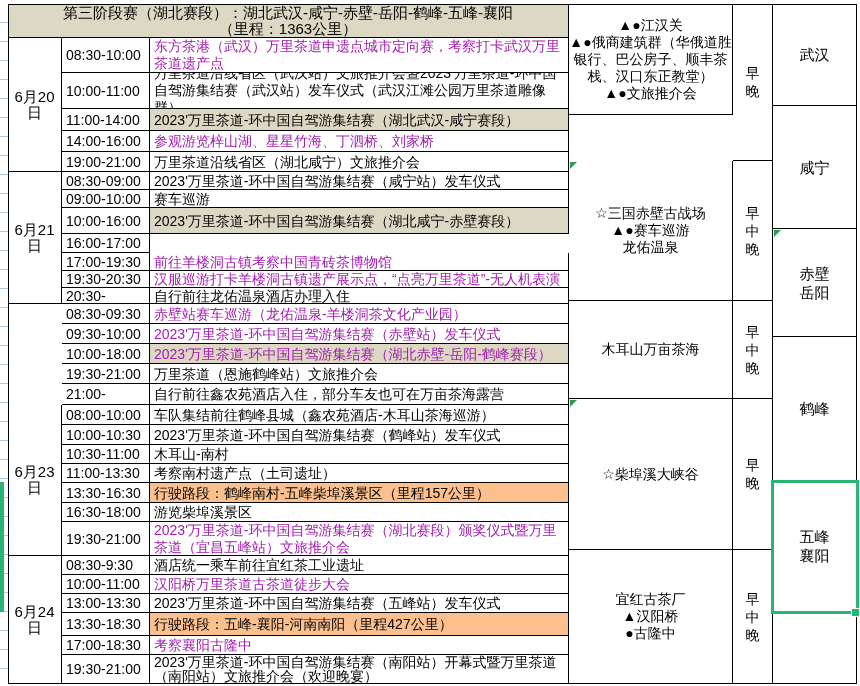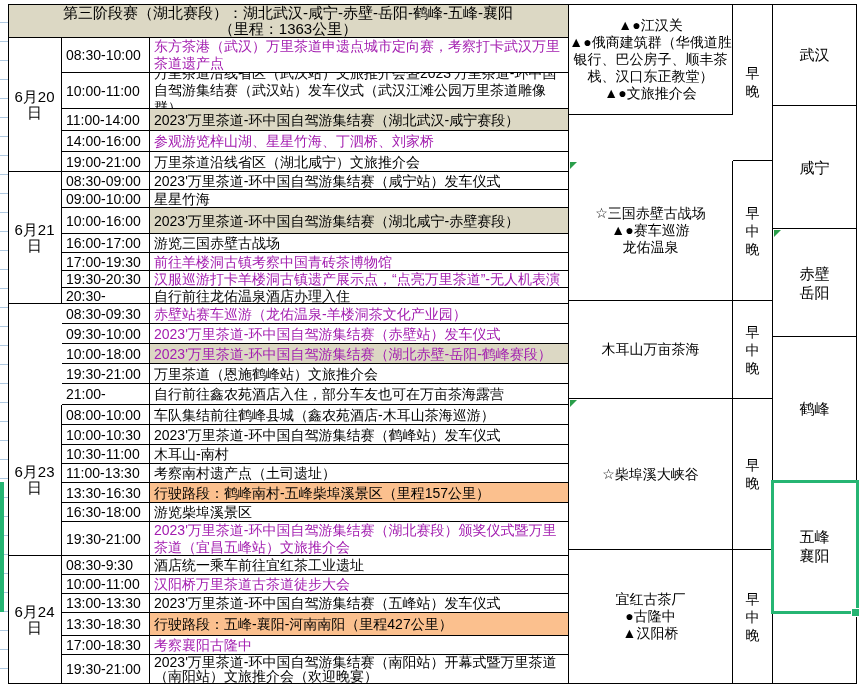--- a/index.html
+++ b/index.html
@@ -55,25 +55,24 @@
   <div class="c left" style="left:62px;top:109px;width:88px;height:22px;">11:00-14:00</div>
   <div class="c left beige" style="left:150px;top:109px;width:419px;height:22px;">2023'万里茶道-环中国自驾游集结赛（湖北武汉-咸宁赛段）</div>
   <div class="c left" style="left:62px;top:131px;width:88px;height:21px;">14:00-16:00</div>
   <div class="c left red" style="left:150px;top:131px;width:419px;height:21px;">参观游览梓山湖、星星竹海、丁泗桥、刘家桥</div>
   <div class="c left" style="left:62px;top:152px;width:88px;height:20px;">19:00-21:00</div>
   <div class="c left" style="left:150px;top:152px;width:419px;height:20px;">万里茶道沿线省区（湖北咸宁）文旅推介会</div>
 
   <div class="c left" style="left:62px;top:172px;width:88px;height:18px;">08:30-09:00</div>
   <div class="c left" style="left:150px;top:172px;width:419px;height:18px;">2023'万里茶道-环中国自驾游集结赛（咸宁站）发车仪式</div>
   <div class="c left" style="left:62px;top:190px;width:88px;height:18px;">09:00-10:00</div>
-  <div class="c left" style="left:150px;top:190px;width:419px;height:18px;">星星竹海</div>
+  <div class="c left" style="left:150px;top:190px;width:419px;height:18px;">赛车巡游</div>
   <div class="c left" style="left:62px;top:208px;width:88px;height:26px;">10:00-16:00</div>
   <div class="c left beige" style="left:150px;top:208px;width:419px;height:26px;">2023'万里茶道-环中国自驾游集结赛（湖北咸宁-赤壁赛段）</div>
   <div class="c left" style="left:62px;top:234px;width:88px;height:19px;">16:00-17:00</div>
-  <div class="c left" style="left:150px;top:234px;width:419px;height:19px;">游览三国赤壁古战场</div>
   <div class="c left" style="left:62px;top:253px;width:88px;height:18px;">17:00-19:30</div>
   <div class="c left red" style="left:150px;top:253px;width:419px;height:18px;">前往羊楼洞古镇考察中国青砖茶博物馆</div>
   <div class="c left" style="left:62px;top:271px;width:88px;height:17px;">19:30-20:30</div>
   <div class="c left red" style="left:150px;top:271px;width:419px;height:17px;">汉服巡游打卡羊楼洞古镇遗产展示点，“点亮万里茶道”-无人机表演</div>
   <div class="c left" style="left:62px;top:288px;width:88px;height:16px;">20:30-</div>
   <div class="c left" style="left:150px;top:288px;width:419px;height:16px;">自行前往龙佑温泉酒店办理入住</div>
 
   <div class="c left" style="left:62px;top:304px;width:88px;height:20px;">08:30-09:30</div>
   <div class="c left red" style="left:150px;top:304px;width:419px;height:20px;">赤壁站赛车巡游（龙佑温泉-羊楼洞茶文化产业园）</div>
   <div class="c left" style="left:62px;top:324px;width:88px;height:20px;">09:30-10:00</div>
@@ -124,22 +123,22 @@
     <div class="lmlines">龙佑温泉</div>
   </div>
   <div class="c center" style="left:569px;top:301px;width:164px;height:98px;flex-direction:column;justify-content:center;line-height:17px;">
     <div class="lmlines">木耳山万亩茶海</div>
   </div>
   <div class="c center" style="left:569px;top:399px;width:164px;height:151px;flex-direction:column;justify-content:center;line-height:17px;">
     <div class="lmlines">☆柴埠溪大峡谷</div>
   </div>
   <div class="c center" style="left:569px;top:550px;width:164px;height:134px;flex-direction:column;justify-content:center;line-height:17px;">
     <div class="lmlines">宜红古茶厂</div>
+    <div class="lmlines">▲汉阳桥</div>
     <div class="lmlines">●古隆中</div>
-    <div class="lmlines">▲汉阳桥</div>
   </div>
 
   <div class="c center pre" style="left:733px;top:4px;width:40px;height:157px;line-height:18px;">早
 晚</div>
   <div class="c center pre" style="left:733px;top:161px;width:40px;height:140px;line-height:18px;">早
 中
 晚</div>
   <div class="c center pre" style="left:733px;top:301px;width:40px;height:98px;line-height:18px;">早
 中
 晚</div>

